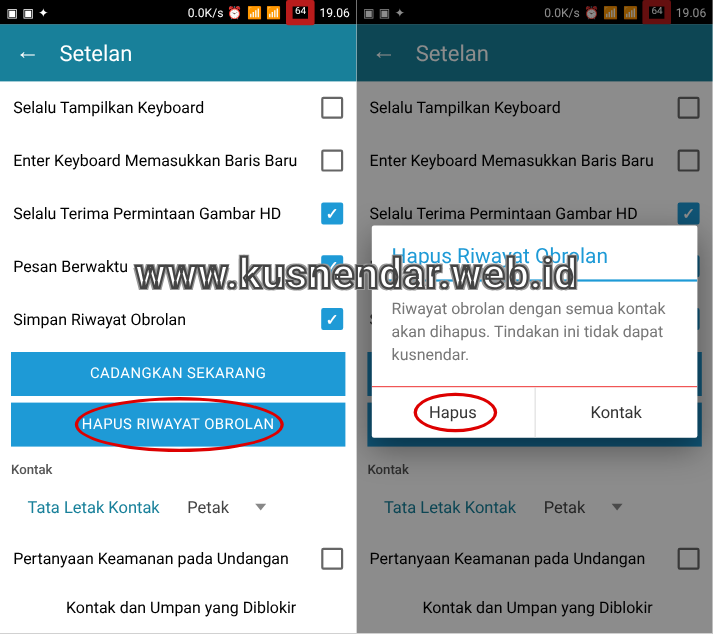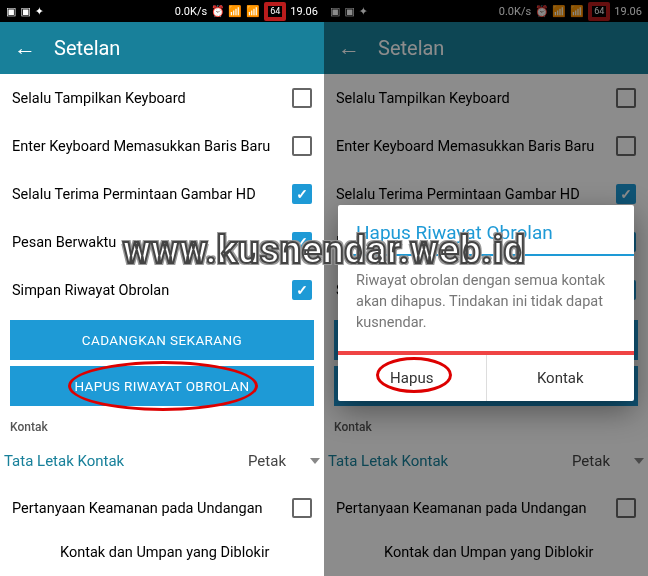--- a/index.html
+++ b/index.html
@@ -17,21 +17,21 @@
   .phone.right .dim {
     position: absolute; inset: 0; background: rgba(0,0,0,0.45); z-index: 5;
     pointer-events: none;
   }
   .statusbar {
     height: 22px; background: #000; color: #fff; display: flex;
     align-items: center; justify-content: space-between; padding: 0 6px;
     font-size: 11px; position: relative; z-index: 10;
   }
   .statusbar .left, .statusbar .right { display: flex; align-items: center; gap: 4px; }
-  .statusbar .bat { border:4px solid #b91c1c; border-radius:2px; padding:0 2px; font-size:9px; line-height:11px; }
+  .statusbar .bat { border:6px solid #b91c1c; border-radius:2px; padding:0 2px; font-size:9px; line-height:11px; }
   .ic { display:inline-block; }
   .appbar {
     height: 52px; background: #18809a; color: #fff; display: flex;
     align-items: center; padding: 0 14px; gap: 18px; font-size: 20px;
     position: relative; z-index: 2;
   }
   .appbar .back { font-size: 22px; line-height: 1; }
   .phone.right .appbar, .phone.right .statusbar { z-index: 1; }
   .content { position: relative; z-index: 2; }
   .phone.right .content { z-index: 1; }
@@ -48,36 +48,36 @@
   .chk.on { background: #1e9ad6; border-color: #1e9ad6; color: #fff; font-size: 14px; }
   .chk.on::after { content: "✓"; font-weight: bold; }
   .btn {
     margin: 6px 10px; background: #1e9ad6; color: #fff; text-align: center;
     padding: 12px 4px; font-size: 13.5px; letter-spacing: 0.4px;
   }
   .section {
     font-size: 12px; color: #555; padding: 8px 10px 4px; font-weight: 500;
   }
   .select-row {
-    display: flex; align-items: center; justify-content: space-between;
-    padding: 14px 4px; font-size: 15px;
+    display: flex; align-items: center; 
+    padding: 14px 25px; font-size: 15px;
   }
   .select-row .label { color: #18809a; }
   .select-row .value { color: #444; display:flex; align-items:center; gap:24px;margin-left:25px; }
   .tri { width:0; height:0; border-left:5px solid transparent; border-right:5px solid transparent; border-top:6px solid #888; }
   
   .dialog {
     position: absolute; left: 14px; right: 14px; top: 205px; background: #fff;
     border-radius: 2px; z-index: 20; box-shadow: 0 10px 30px rgba(0,0,0,0.4);
     overflow: hidden;
   }
   .dialog .title { color: #1e9ad6; font-size: 19px; padding: 16px 18px 10px; }
   .dialog .hr { height: 2px; background: #1e9ad6; margin: 0; }
   .dialog .msg { color: #777; font-size: 14.5px; line-height: 1.45; padding: 14px 18px 18px; }
-  .dialog .actions { display:flex; border-top: 4px solid #ef4444; }
+  .dialog .actions { display:flex; border-top: 1px solid #ef4444; }
   .dialog .act {
     flex:1; text-align:center; padding: 14px 4px; font-size: 15px; color: #333;
     border-right: 1px solid #ddd;
   }
   .dialog .act:last-child { border-right: none; }
   
   .circle {
     position: absolute; border: 3px solid #d00; border-radius: 50%;
     pointer-events: none; z-index: 30;
   }

